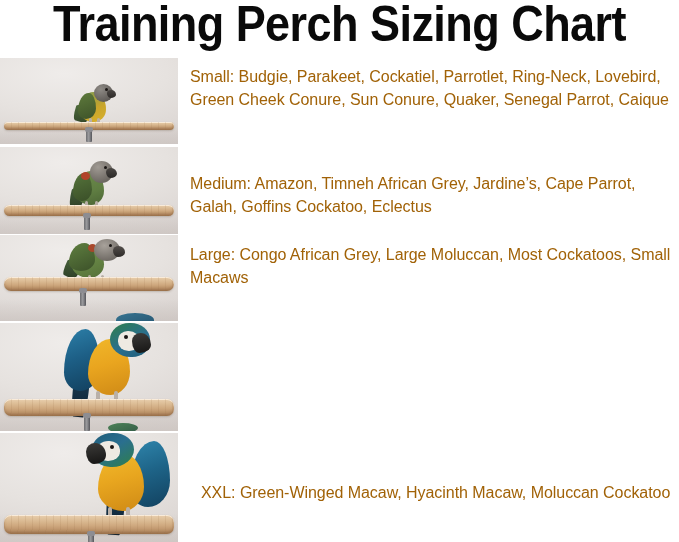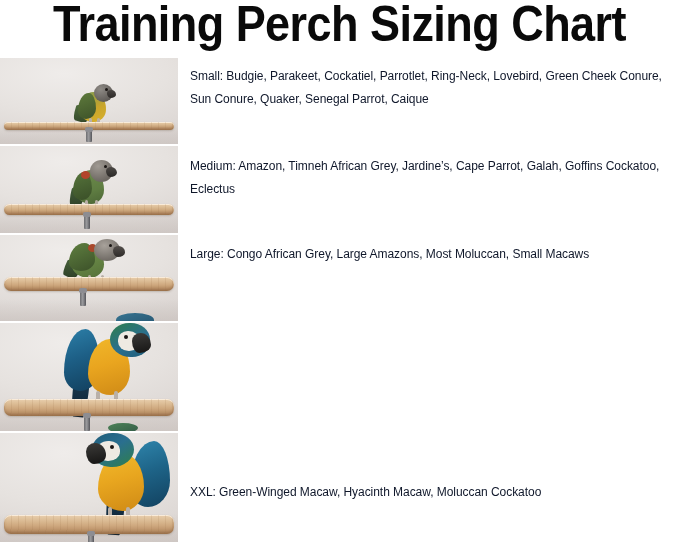--- a/index.html
+++ b/index.html
@@ -154,23 +154,23 @@
     position: absolute;
     border-radius: 2px;
     background: #b9b0a8;
   }
 
   
   .desc {
     flex: 1 1 auto;
     padding-left: 12px;
     padding-right: 4px;
-    color: #0f172a;
+    color: #a16207;
     font-family: "Liberation Sans", sans-serif;
-    font-size: 12px;
+    font-size: 16px;
     line-height: 23px;
     letter-spacing: -0.05px;
   }
   .desc p { margin: 0; }
 </style>
 </head>
 <body>
 
 <div id="page">
 
@@ -196,21 +196,21 @@
 
         <div class="perch" style="top:64px; height:8px;"></div>
         <div class="perch-stem" style="left:86px; top:71px; height:13px;"></div>
       </div>
 
       <div class="desc" style="padding-top:7px;">
         <p>Small: Budgie, Parakeet, Cockatiel, Parrotlet, Ring-Neck, Lovebird, Green Cheek Conure, Sun Conure, Quaker, Senegal Parrot, Caique</p>
       </div>
     </div>
 
-    <div class="row" style="height:89px;">
+    <div class="row" style="height:89px;align-items:center;">
       <div class="photo" style="height:87px;">
         <div class="photo-bg"></div>
         <div class="photo-floor"></div>
 
         <div class="bird" style="left:68px; top:14px; width:50px; height:48px;">
           <div class="tail" style="left:2px; top:28px; width:14px; height:18px; background:linear-gradient(160deg,#46603a,#2e3f27); transform:rotate(14deg);"></div>
           <div class="body" style="left:8px; top:10px; width:28px; height:34px; background:linear-gradient(160deg,#6e8d4c 0%,#5f7d42 60%,#4b6535 100%);"></div>
           <div class="wing" style="left:5px; top:12px; width:19px; height:28px; background:linear-gradient(160deg,#56743b,#3a4f28);"></div>
           <div class="shoulder-patch" style="position:absolute; left:13px; top:11px; width:9px; height:8px; border-radius:50%; background:#b2442a;"></div>
           <div class="head" style="left:22px; top:0px; width:23px; height:22px; background:radial-gradient(70% 70% at 35% 28%,#a09a93,#6d6862);"></div>
@@ -246,21 +246,21 @@
           <div class="leg" style="left:37px; top:36px; width:3px; height:9px;"></div>
         </div>
 
         <div class="perch" style="top:42px; height:14px;"></div>
         <div class="perch-stem" style="left:80px; top:55px; height:16px;"></div>
 
         <div style="position:absolute; left:116px; top:78px; width:38px; height:14px; border-radius:50% 50% 40% 40%; background:linear-gradient(160deg,#2f6f8e,#1d4f6c); opacity:.95;"></div>
       </div>
 
       <div class="desc" style="padding-top:8px;">
-        <p>Large: Congo African Grey, Large Amazons, Most Moluccan, Small Macaws</p>
+        <p>Large: Congo African Grey, Large Moluccan, Most Cockatoos, Small Macaws</p>
       </div>
     </div>
 
     <div class="row" style="height:110px;">
       <div class="photo" style="height:108px;">
         <div class="photo-bg"></div>
         <div class="photo-floor"></div>
 
         <div class="bird" style="left:62px; top:0px; width:90px; height:96px;">
           <div class="tail" style="left:10px; top:56px; width:16px; height:38px; background:linear-gradient(175deg,#1b3b52,#0e2030); transform:rotate(6deg);"></div>
@@ -296,19 +296,19 @@
           <div class="eye" style="left:24px; top:12px; width:4px; height:4px;"></div>
           <div class="beak" style="left:0px; top:10px; width:20px; height:21px; background:linear-gradient(170deg,#3c3b39,#151413);"></div>
           <div class="leg" style="left:22px; top:74px; width:4px; height:13px;"></div>
           <div class="leg" style="left:40px; top:74px; width:4px; height:13px;"></div>
         </div>
 
         <div class="perch" style="top:82px; height:19px;"></div>
         <div class="perch-stem" style="left:88px; top:100px; height:14px;"></div>
       </div>
 
-      <div class="desc" style="padding-top:48px;">
+      <div class="desc" style="padding-top:48px;margin-left:11px;">
         <p>XXL: Green-Winged Macaw, Hyacinth Macaw, Moluccan Cockatoo</p>
       </div>
     </div>
 
   </div>
 </div>
 
 </body></html>

